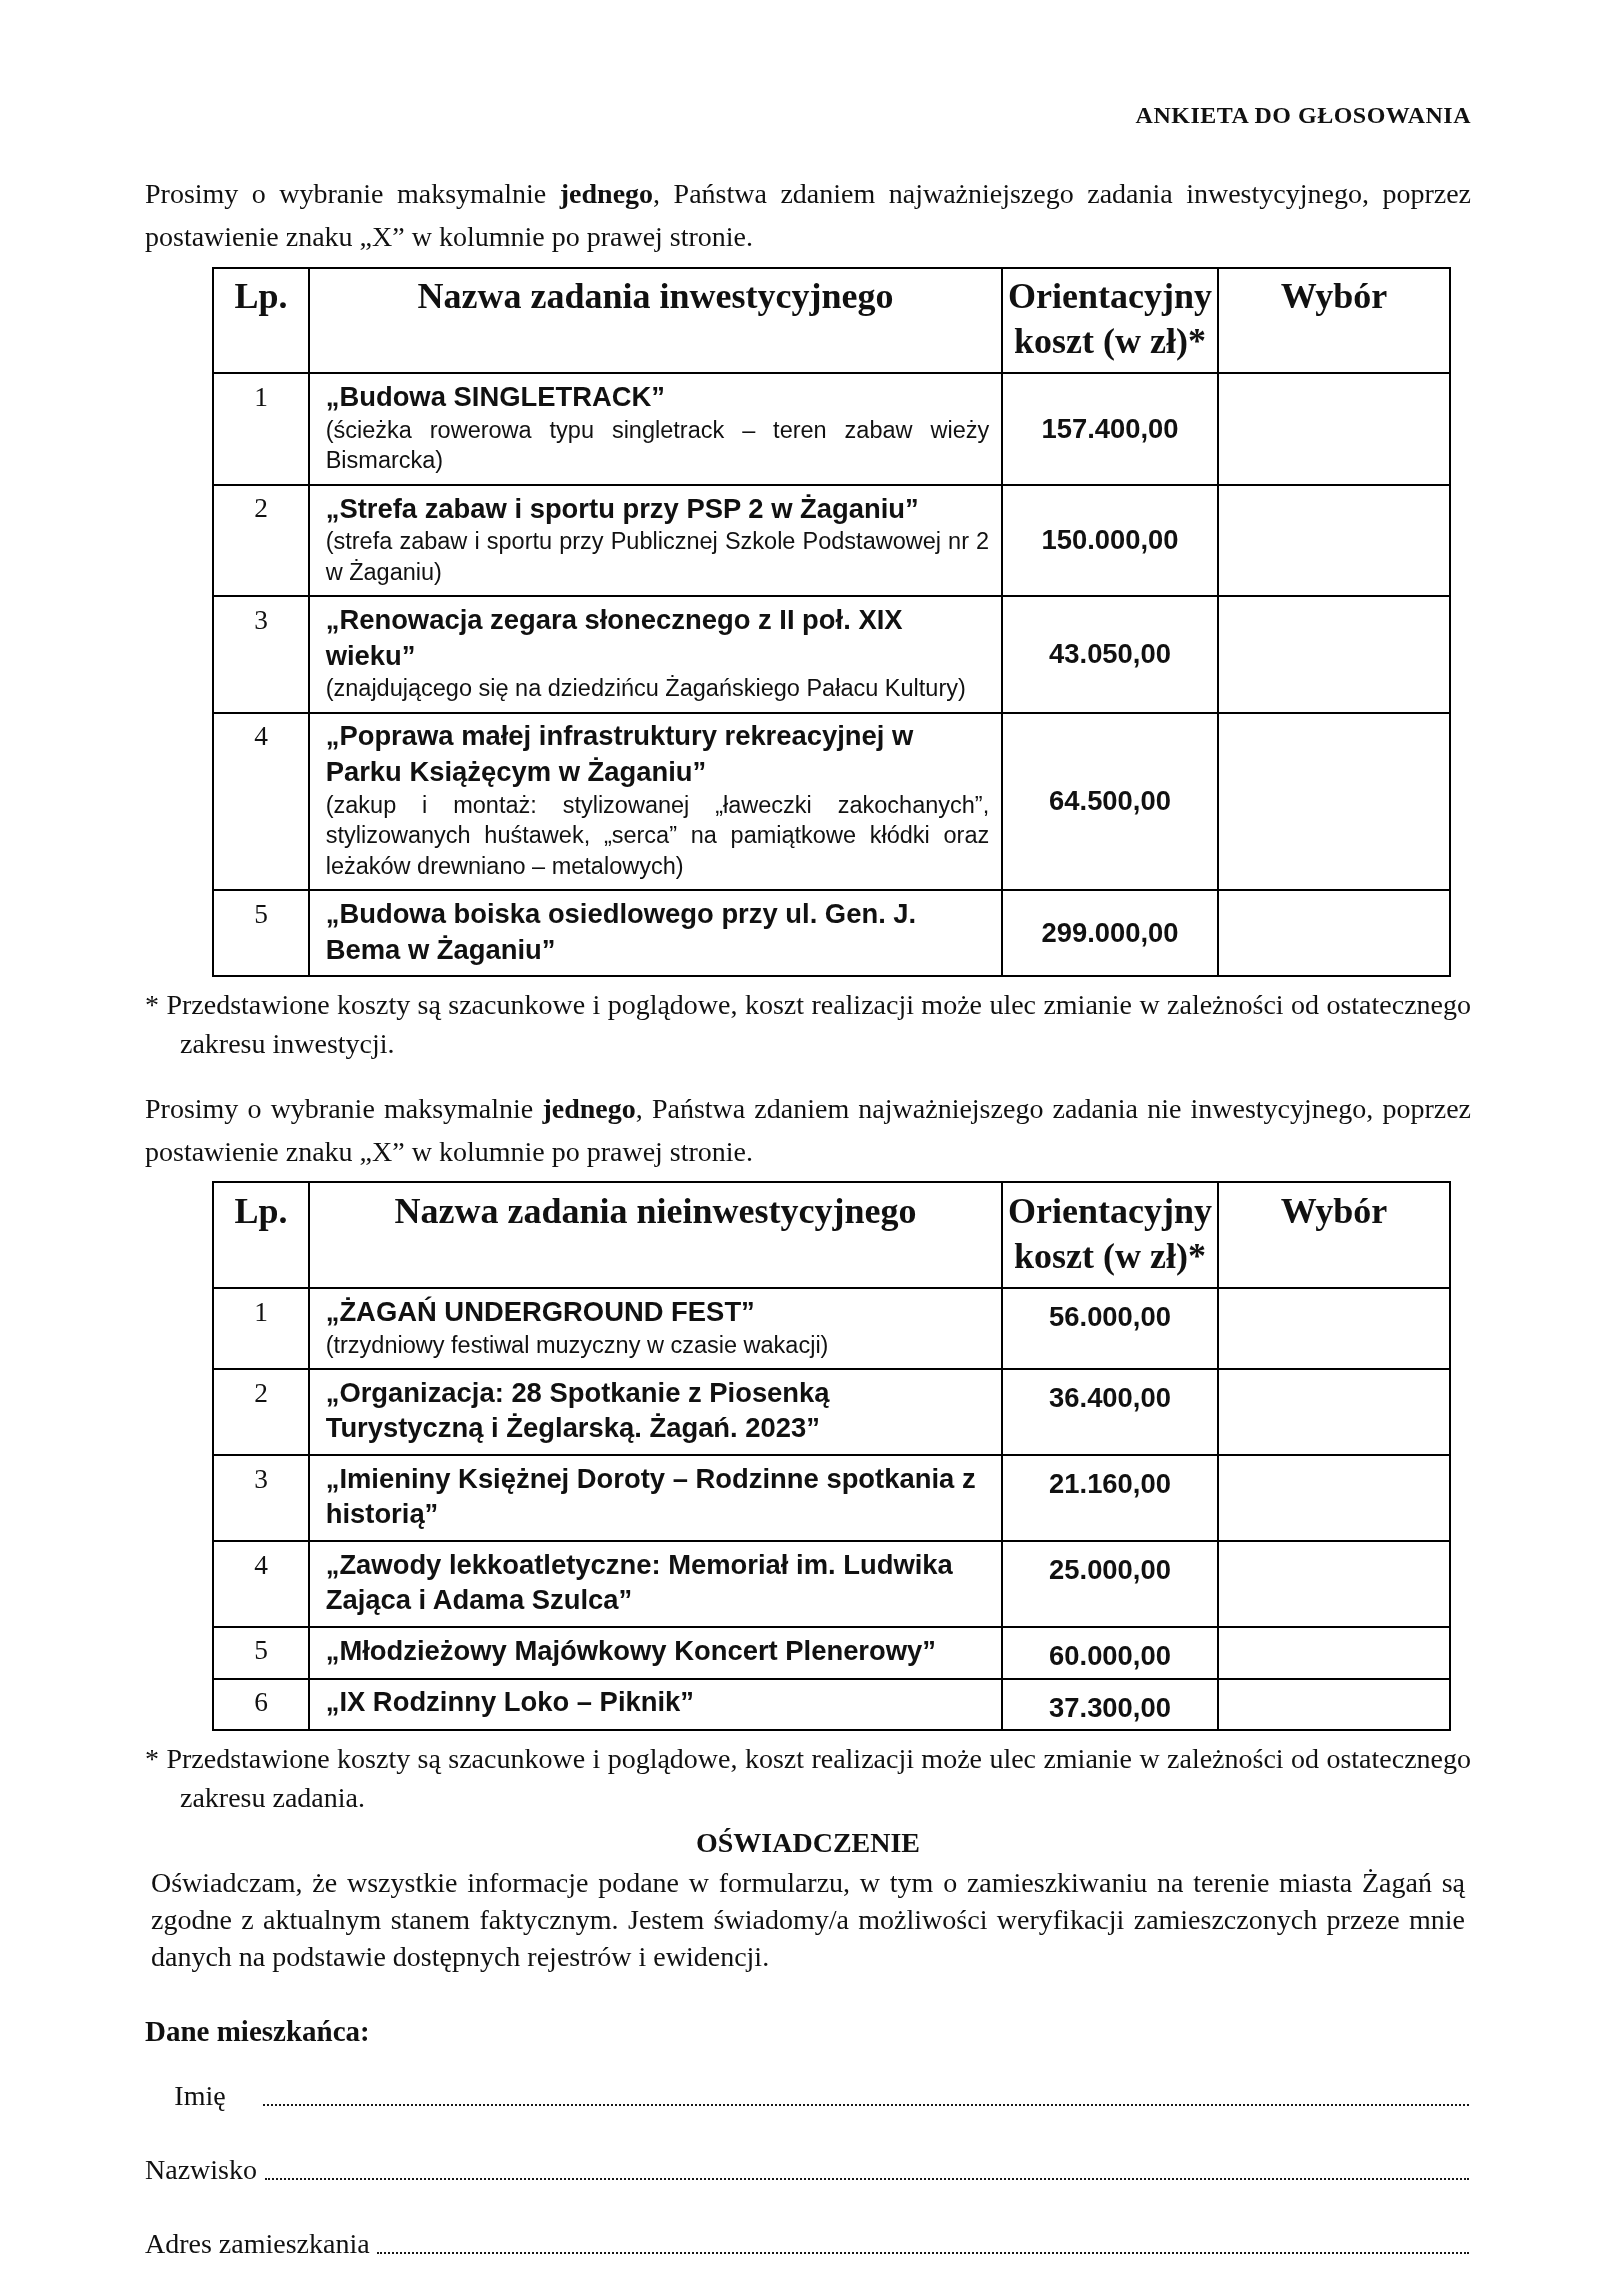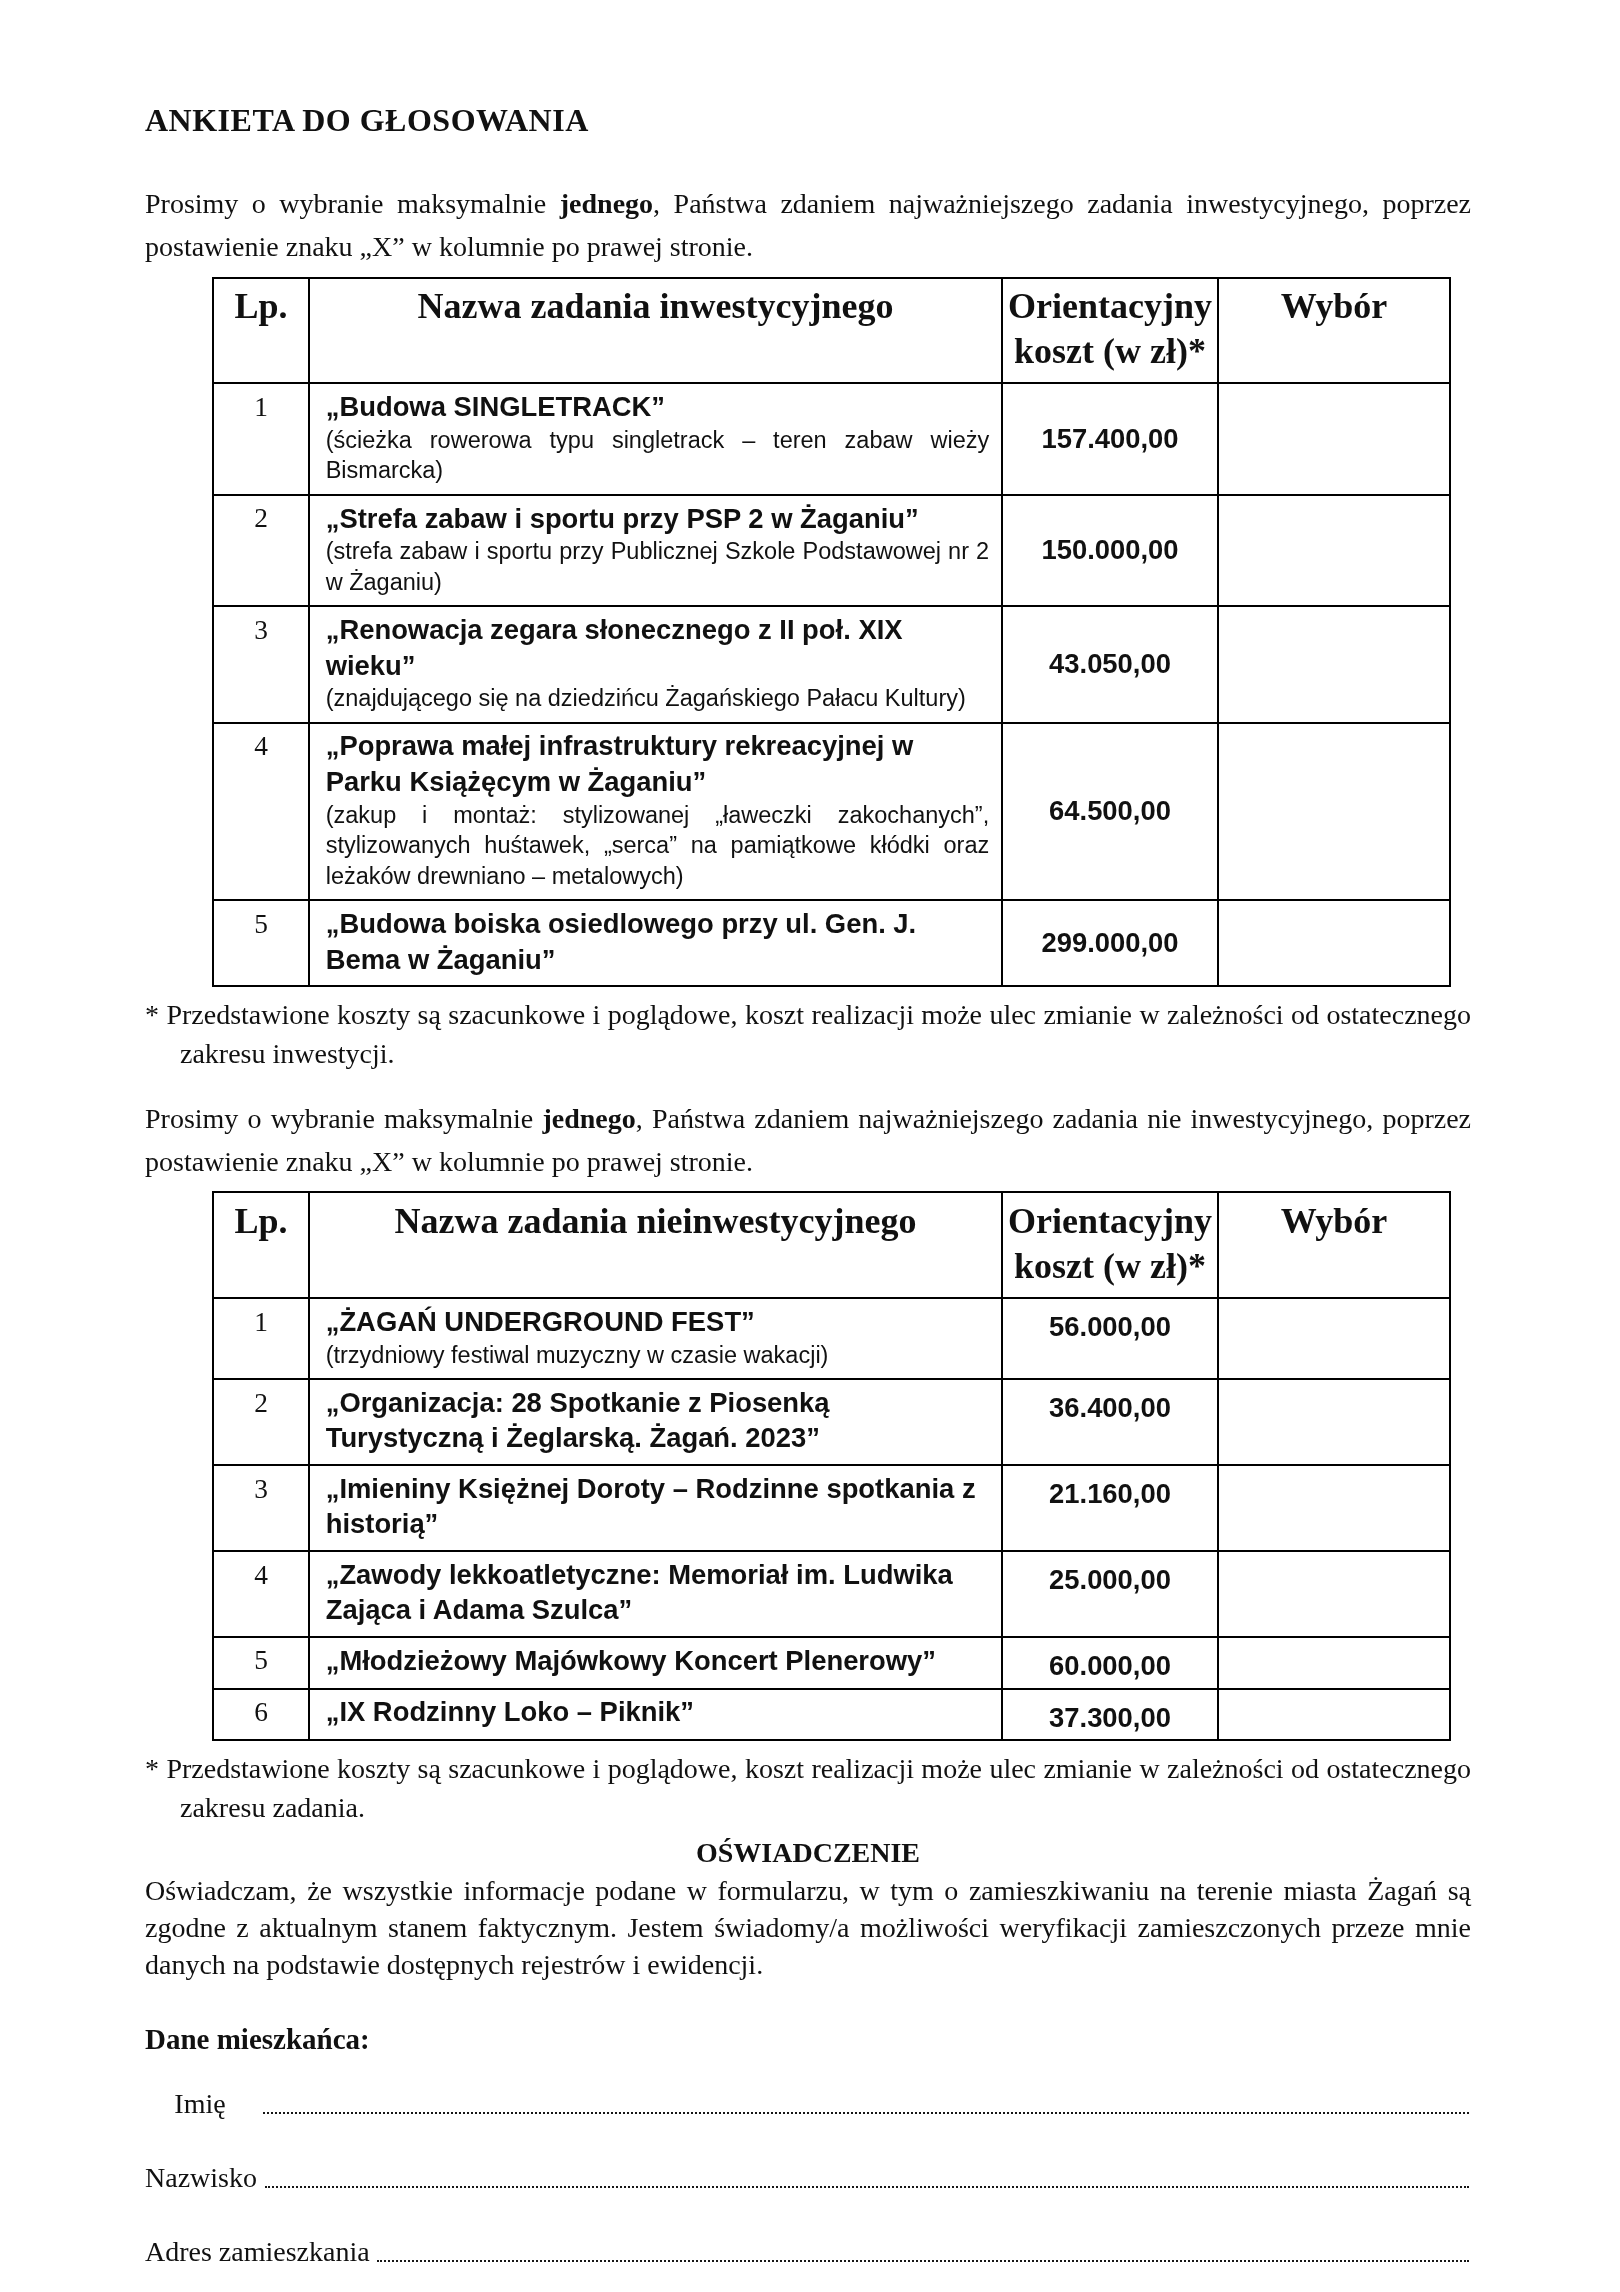--- a/index.html
+++ b/index.html
@@ -13,23 +13,23 @@
     overflow: hidden;
     box-sizing: border-box;
     padding: 102px 149px 0 145px;
     color: #111111;
     font-family: "Liberation Serif", serif;
     font-size: 28px;
     -webkit-font-smoothing: antialiased;
   }
 
   .page-title {
-    text-align: left;
-    font-weight: bold;
-    font-size: 32px;
+    text-align: right;
+    font-weight: bold;
+    font-size: 24px;
     letter-spacing: 0.5px;
     margin: 0 0 43px 0;
   }
 
   .intro {
     text-align: justify;
     line-height: 1.55;
     margin: 0 0 7.8px 0;
   }
   .intro .bold { font-weight: bold; }
@@ -108,21 +108,21 @@
   .decl-heading {
     text-align: center;
     font-weight: bold;
     font-size: 28px;
     margin: 9.8px 0 3.9px 0;
   }
   .decl-text {
     text-align: justify;
     line-height: 1.32;
     font-size: 28px;
-    margin: 0;
+    margin: 6px;
   }
 
   .section-title {
     font-weight: bold;
     font-size: 29px;
     margin: 39px 0 0 0;
   }
 
   .field-row {
     display: flex;

